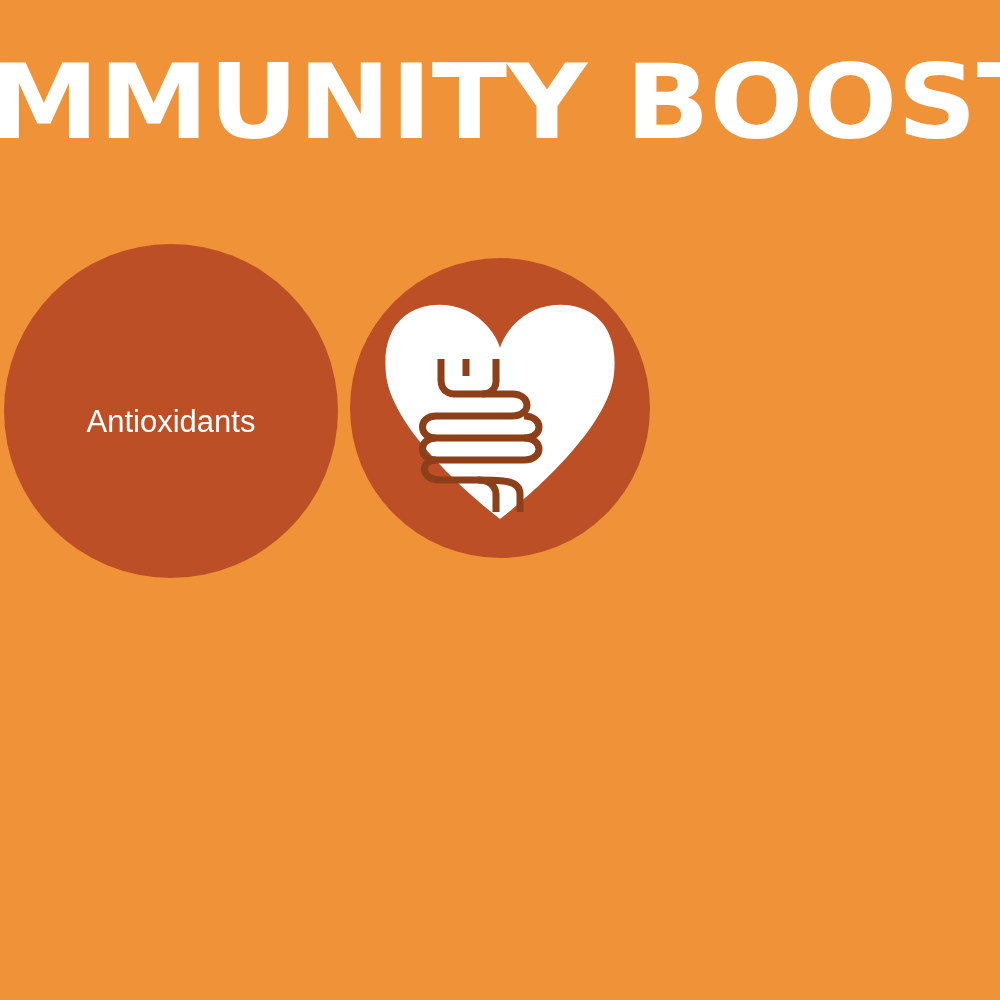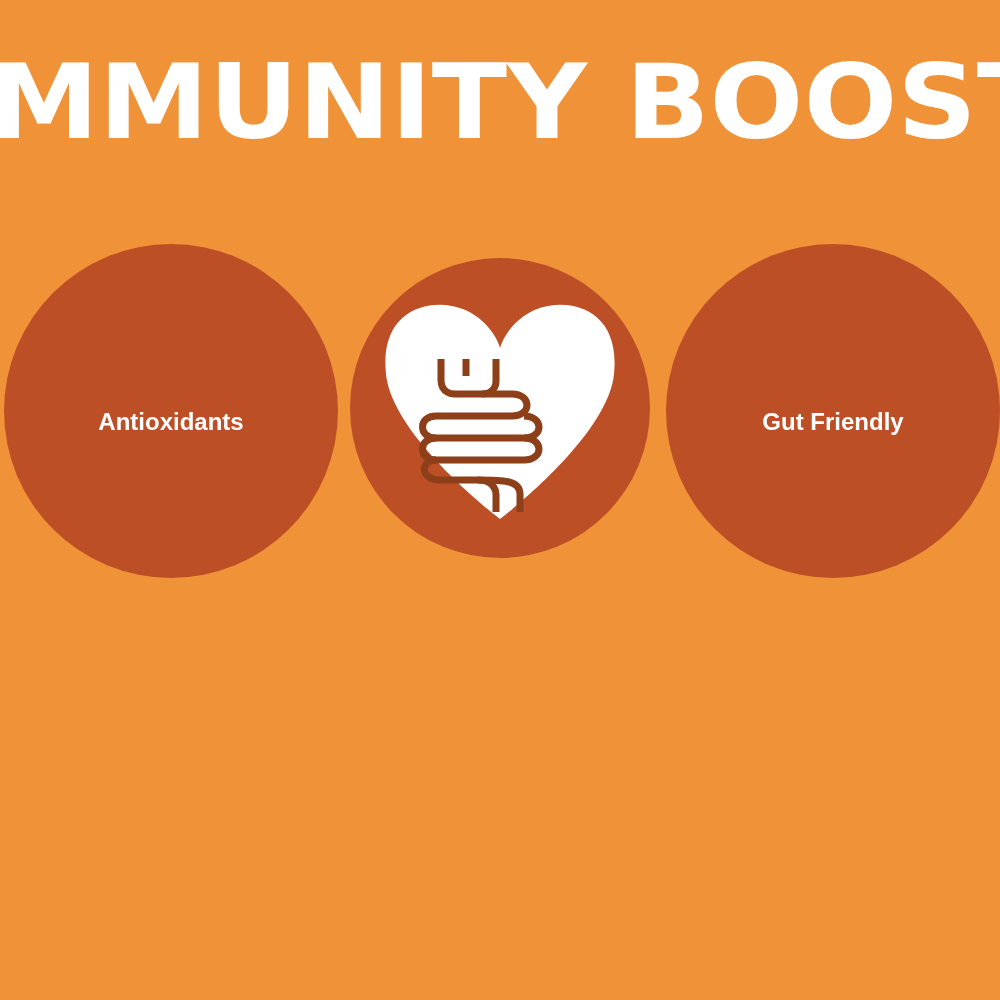--- a/index.html
+++ b/index.html
@@ -54,22 +54,22 @@
     align-items: center;
     justify-content: center;
   }
   #badge-left   { left: 4px;   top: 2px;  width: 334px; height: 334px; }
   #badge-center { left: 350px; top: 16px; width: 300px; height: 300px; }
   #badge-right  { left: 666px; top: 2px;  width: 334px; height: 334px; }
 
   .badge-label {
     color: #FFFFFF;
     font-family: "Liberation Sans", sans-serif;
-    font-weight: 700;
-    font-size: 24px;
+    font-weight: 400;
+    font-size: 31px;
     line-height: 34px;
     text-align: center;
     white-space: nowrap;
     margin-top: 22px;
   }
 
   .heart-wrap {
     position: relative;
     width: 232px;
     height: 215px;
@@ -135,20 +135,17 @@
             <path d="M52 134 C34 134 34 156 52 156 L140 156"></path>
             <path d="M140 134 C160 134 160 156 140 156"></path>
             <path d="M52 156 C36 156 36 176 56 176 L94 176 C112 176 112 190 112 190 L112 208"></path>
             <path d="M136 190 L136 208"></path>
             <path d="M94 176 C118 176 136 176 136 190"></path>
           </g>
         </svg>
       </div>
     </div>
 
-    <div class="badge-circle" id="badge-right">
-      <div class="badge-label">Gut Friendly</div>
-    </div>
 
   </div>
 
 
 </div>
 
 </body></html>

